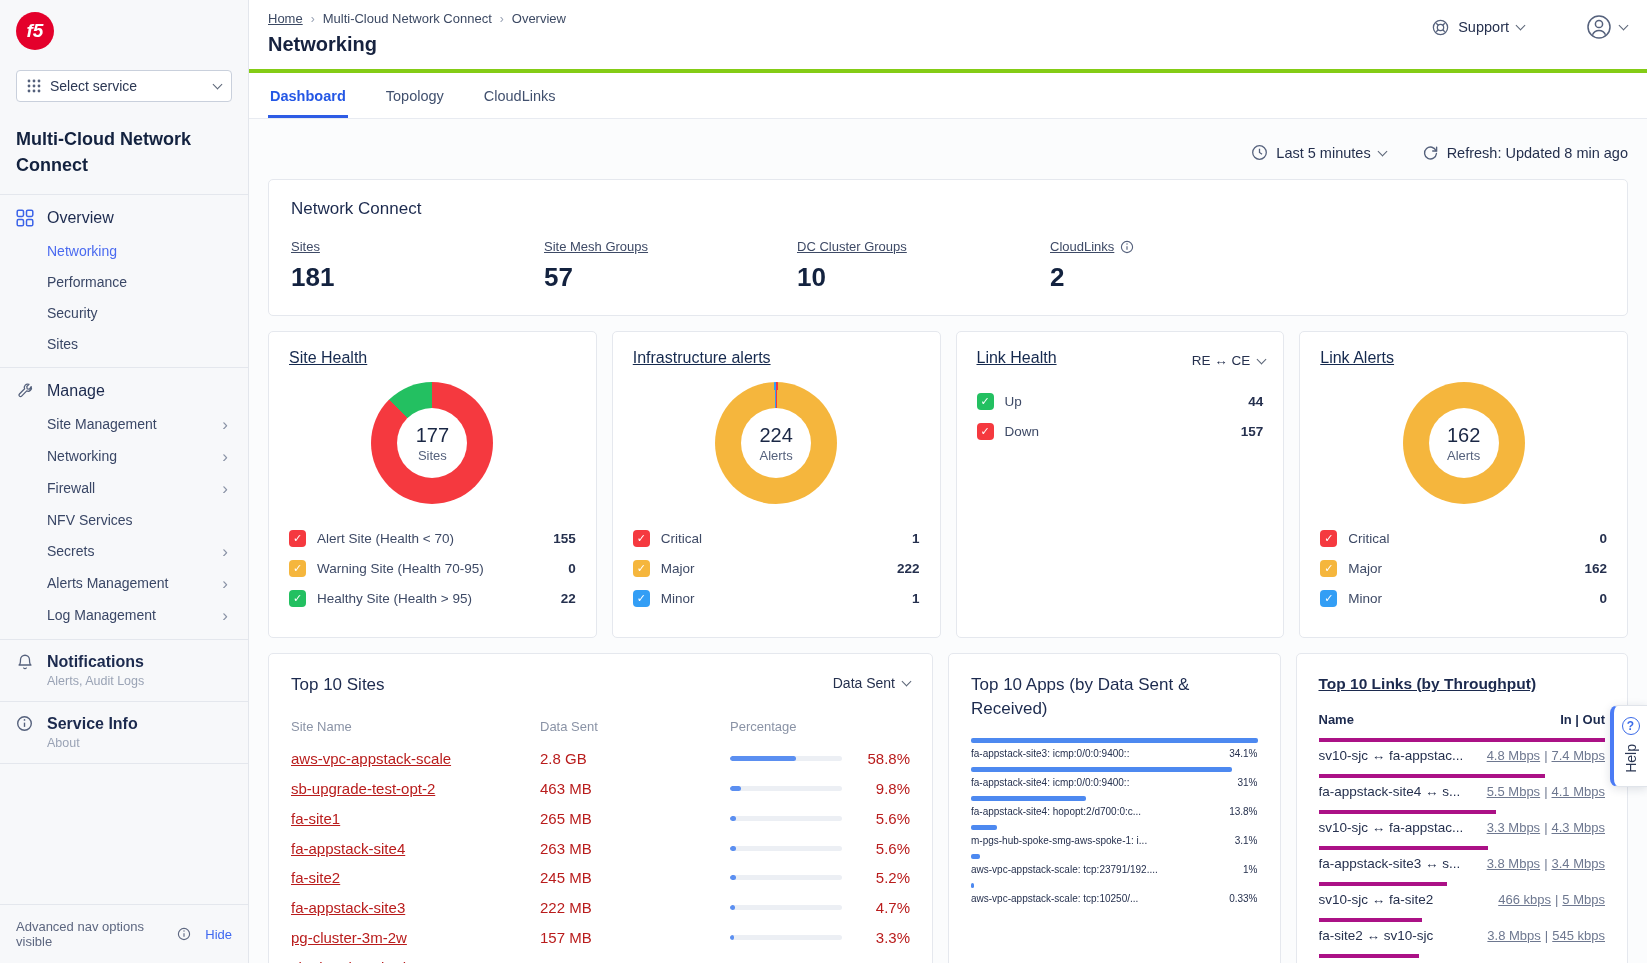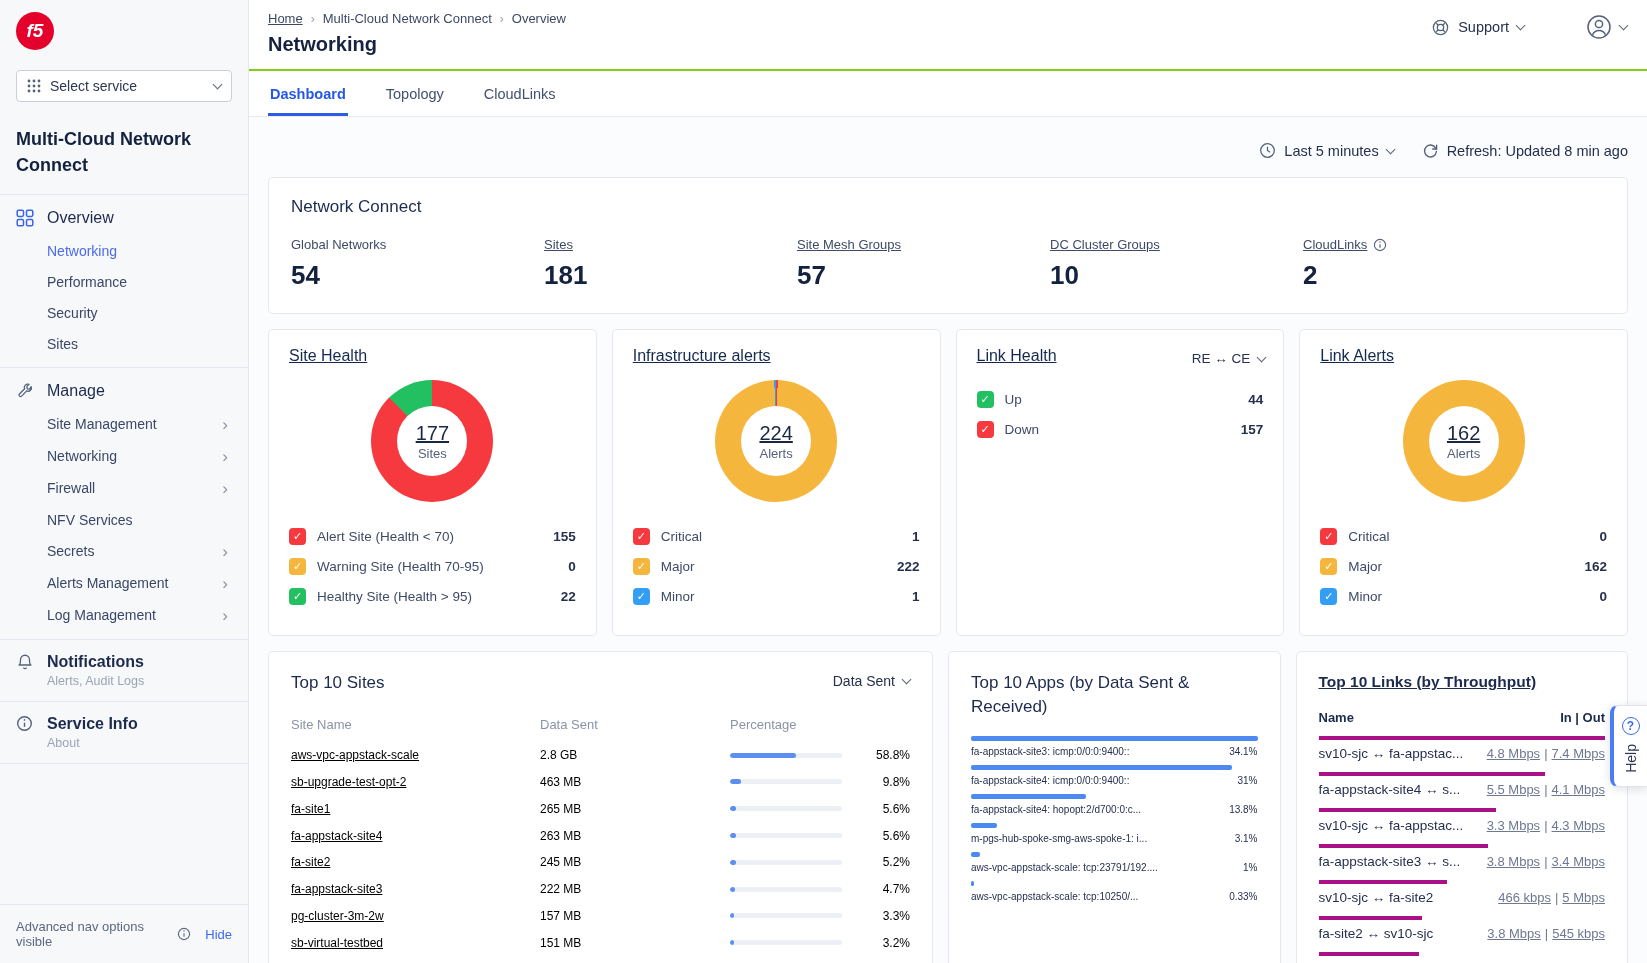--- a/index.html
+++ b/index.html
@@ -32,35 +32,35 @@
   .chev-right { margin-left:auto; color:#8a93a6; font-size:17px; line-height:1; }
   .big-link { padding:13px 16px; cursor:pointer; }
   .big-link .section-head { padding:0 0 3px; font-weight:600; }
   .big-sub { padding-left:31px; font-size:12.5px; color:#9aa3b5; }
   .side-footer { margin-top:auto; border-top:1px solid #e4e7ed; padding:14px 16px; font-size:13px; color:#5d6780;
     display:flex; align-items:center; gap:6px; }
   .hide-link { color:#3f68f0; cursor:pointer; margin-left:8px; }
 
   
   .main { flex:1; display:flex; flex-direction:column; min-width:0; background:#fbfcfd; }
-  .topbar { background:#fff; padding:11px 20px 0 19px; position:relative; border-bottom:2px solid #84cc16; }
+  .topbar { background:#fff; padding:11px 20px 0 19px; position:relative; border-bottom:4px solid #84cc16; }
   .breadcrumb { display:flex; align-items:center; gap:8px; font-size:13px; color:#3c4963; }
   .crumb.link { text-decoration:underline; cursor:pointer; }
   .bc-sep { color:#9aa3b5; font-size:12px; }
   .page-title { font-size:20px; font-weight:600; color:#16223f; margin:7px 0 13px; }
   .top-actions { position:absolute; top:14px; right:20px; display:flex; align-items:center; gap:24px;
     color:#25304e; font-size:14.5px; }
   .ta-group { display:flex; align-items:center; gap:8px; cursor:pointer; }
   .ta-spacer { width:14px; }
   .tabs { background:#fff; padding:0 0 0 19px; display:flex; gap:36px; border-bottom:1px solid #e8ebf1; }
   .tab { padding:15px 2px 11px; font-size:14.5px; color:#41506e; cursor:pointer; border-bottom:3px solid transparent; }
   .tab.active { color:#2457e5; font-weight:700; border-bottom-color:#2e5ce5; }
 
   .content { flex:1; padding:0 19px; overflow:hidden; }
-  .toolbar { display:flex; justify-content:flex-end; align-items:center; gap:28px; margin:25px 0 18px;
+  .toolbar { display:flex; justify-content:flex-end; align-items:center; gap:36px; margin:25px 0 18px;
     font-size:14.5px; color:#25304e; }
   .tool { display:flex; align-items:center; gap:8px; cursor:pointer; }
 
   .card { background:#fff; border:1px solid #e5e8ee; border-radius:5px; }
 
   
   .nc-card { padding:19px 22px 22px; margin-bottom:15px; }
   .nc-title { font-size:17px; color:#1c2a4e; }
   .nc-stats { display:flex; margin-top:18px; }
   .nc-stat { width:253px; }
@@ -71,21 +71,21 @@
   
   .donut-row { display:grid; grid-template-columns:repeat(4,1fr); gap:15px; margin-bottom:15px; }
   .donut-card { padding:17px 20px; height:307px; position:relative; }
   .card-title-link { font-size:16px; font-weight:500; color:#15294e; text-decoration:underline; cursor:pointer; }
   .donut-selector { position:absolute; right:18px; top:21px; font-size:13.5px; color:#25304e;
     display:flex; gap:8px; align-items:center; cursor:pointer; }
   .donut-wrap { display:flex; justify-content:center; margin-top:15px; }
   .donut { width:122px; height:122px; border-radius:50%; position:relative; }
   .donut-hole { position:absolute; inset:26px; background:#fff; border-radius:50%;
     display:flex; flex-direction:column; align-items:center; justify-content:center; }
-  .donut-num { font-size:20px; color:#1a2745;text-decoration:underline; }
+  .donut-num { font-size:20px; color:#1a2745; }
   .donut-sub { font-size:13px; color:#55617c; margin-top:1px; }
   .legend { margin-top:19px; }
   .legend-row { display:flex; align-items:center; padding:6.5px 0; }
   .cbx { width:17px; height:17px; border-radius:4px; display:flex; align-items:center; justify-content:center;
     color:#fff; font-size:11px; margin-right:11px; cursor:pointer; flex:none; }
   .legend-label { font-size:13.5px; color:#3e4a66; }
   .legend-value { margin-left:auto; font-size:13.5px; font-weight:700; color:#25304e; }
 
   
   .bottom-row { display:grid; grid-template-columns:2fr 1fr 1fr; gap:15px; height:480px; }
@@ -93,21 +93,21 @@
   .list-head { display:flex; align-items:flex-start; justify-content:space-between; }
   .list-title { font-size:17px; color:#1c2a4e; line-height:1.4; }
   .list-title.link { text-decoration:underline; cursor:pointer; font-size:15.5px; font-weight:600; }
   .mini-select { display:flex; align-items:center; gap:8px; font-size:14px; color:#25304e; cursor:pointer; margin-top:2px; }
 
   .sites-table { margin-top:22px; }
   .sites-header { display:flex; font-size:13px; color:#8a93a6; padding-bottom:10px; }
   .col-name { flex:1; }
   .col-sent { width:190px; }
   .col-pct { width:180px; }
-  .site-row { display:flex; align-items:center; padding:6.4px 0; font-size:12px; color:#000000; }
+  .site-row { display:flex; align-items:center; padding:6.4px 0; font-size:15px; color:#b91c1c; }
   .site-name { text-decoration:underline; cursor:pointer; }
   .pct-cell { display:flex; align-items:center; justify-content:space-between; width:180px; }
   .pct-track { width:112px; height:5px; background:#eceff4; border-radius:3px; overflow:hidden; }
   .pct-fill { height:100%; border-radius:3px; }
 
   .apps-list { margin-top:17px; }
   .app-row { margin-bottom:8px; }
   .app-bar { height:5px; border-radius:2px; margin-bottom:5px; }
   .app-line { display:flex; justify-content:space-between; gap:8px; font-size:10px; color:#25304e; }
   .app-line .lbl { white-space:nowrap; overflow:hidden; }
@@ -334,23 +334,20 @@
                 <path d="M17.2 3.6v4.6h-4.6"></path>
               </svg>
           </span>
           <span>Refresh: Updated 8 min ago</span>
         </div>
       </div>
 
       <div class="card nc-card">
         <div class="nc-title">Network Connect</div>
         <div class="nc-stats" id="nc-stats">
-            <div class="nc-stat"><div class="nc-label">
-                <span>Global Networks</span>
-              </div><div class="nc-value">54</div></div>
             <div class="nc-stat"><div class="nc-label link">
                 <span>Sites</span>
               </div><div class="nc-value">181</div></div>
             <div class="nc-stat"><div class="nc-label link">
                 <span>Site Mesh Groups</span>
               </div><div class="nc-value">57</div></div>
             <div class="nc-stat"><div class="nc-label link">
                 <span>DC Cluster Groups</span>
               </div><div class="nc-value">10</div></div>
             <div class="nc-stat"><div class="nc-label link">

